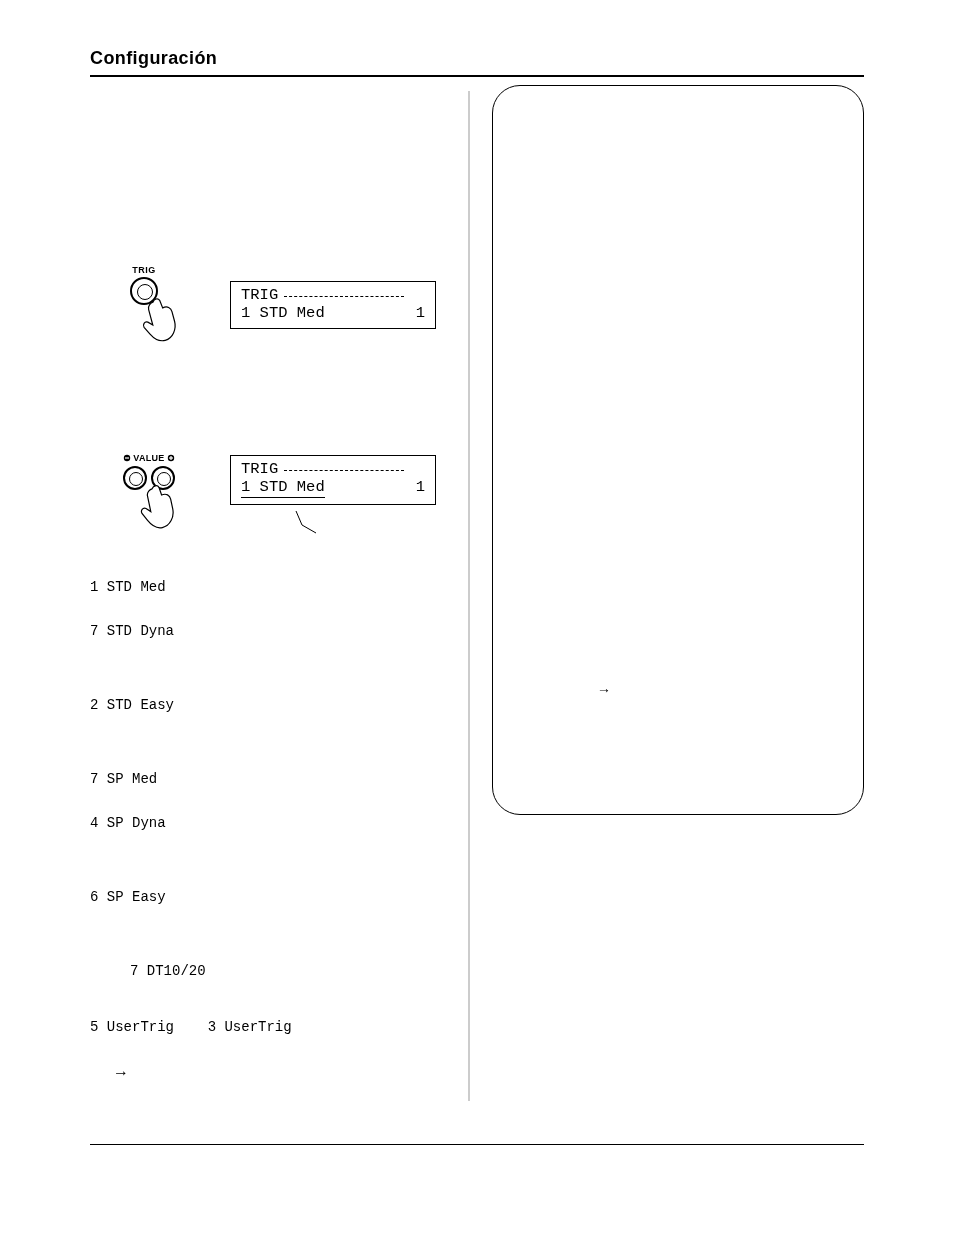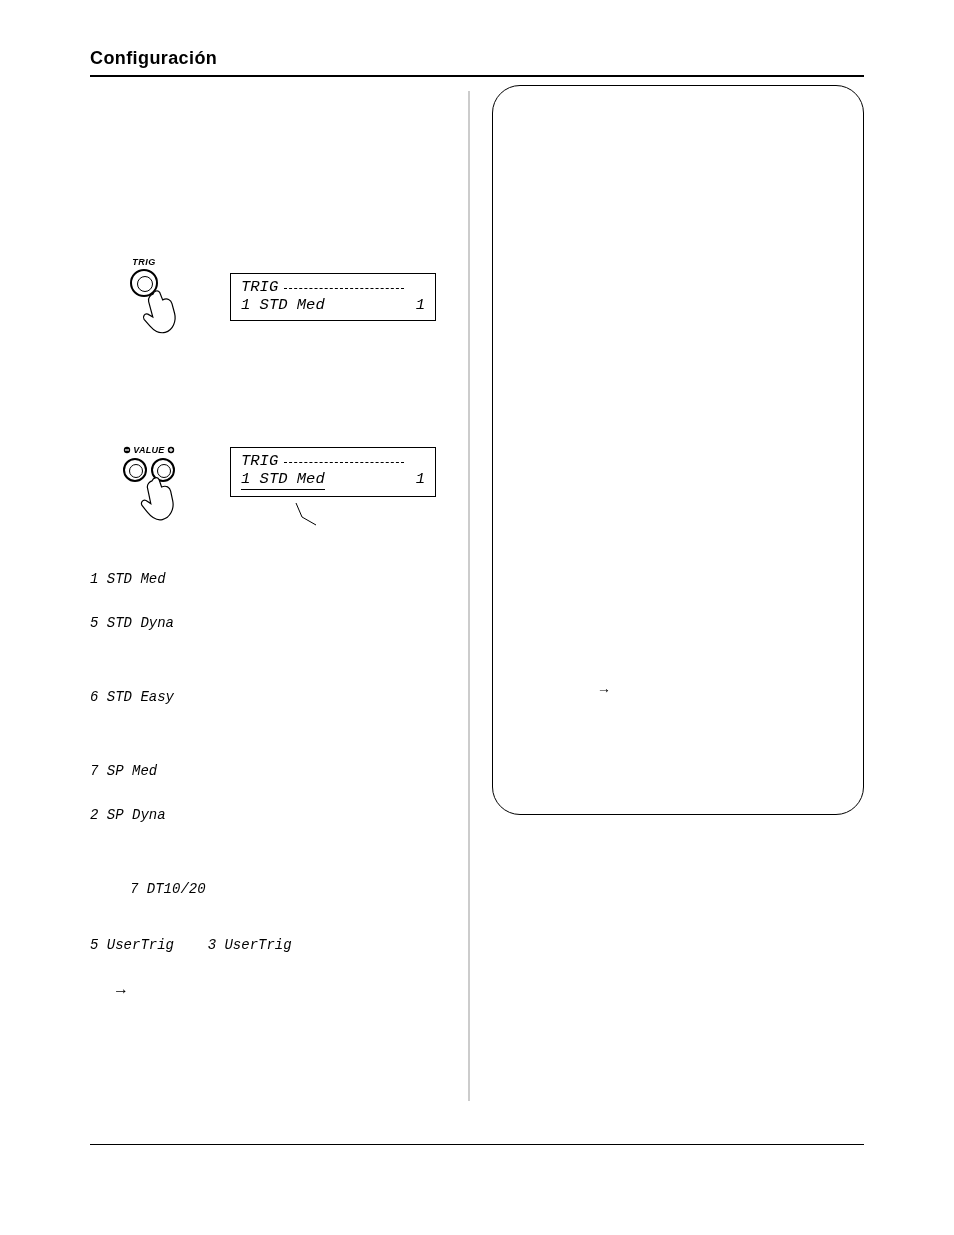--- a/index.html
+++ b/index.html
@@ -1,21 +1,21 @@
 <!DOCTYPE html>
 <html><head>
 <meta charset="utf-8">
 <style>
   * { box-sizing: border-box; margin: 0; padding: 0; }
   html, body { width: 954px; height: 1235px; background: #fff; font-family: Arial, Helvetica, sans-serif; color: #000; }
   .page { position: relative; width: 954px; height: 1235px; padding: 48px 90px 40px 90px; }
   .header { font-weight: bold; font-size: 18px; letter-spacing: 0.4px; font-family: "Arial Narrow", Arial, sans-serif; margin-bottom: 6px; }
   .hr-top { border: none; border-top: 2px solid #000; margin-top: 2px; }
   .content { position: relative; margin-top: 8px; height: 1040px; }
-  .left-col { position: absolute; left: 0; top: 8px; width: 350px; height: 1020px; padding-top: 4px; font-style: italic; }
+  .left-col { position: absolute; left: 0; top: 16px; width: 350px; height: 1020px; padding-top: 4px; }
   .vdiv { position: absolute; left: 378px; top: 6px; width: 0; height: 1010px; border-left: 2px solid #ccc; }
   .right-col { position: absolute; left: 402px; top: 0; width: 372px; height: 1020px; padding-top: 4px; }
 
   
   .block { position: relative; }
   .trig-block { position: absolute; left: 0; top: 164px; width: 350px; height: 120px; }
   .trig-btn { position: absolute; left: 28px; top: 0; width: 52px; text-align: center; }
   .trig-label { font-size: 9px; font-weight: bold; letter-spacing: 0.5px; }
   .round-btn { width: 28px; height: 28px; border: 2px solid #000; border-radius: 50%; margin: 2px auto 0 auto; background: #fff; position: relative; }
   .round-btn::after { content:""; position:absolute; left:5px; top:5px; width:14px; height:14px; border:1px solid #000; border-radius:50%; }
@@ -113,24 +113,25 @@
         </div>
         <div class="lcd2-pointer">
           <svg width="60" height="30" viewBox="0 0 60 30">
               <path d="M30 0 L36 14 L50 22" fill="none" stroke="#000" stroke-width="1"></path>
             </svg>
         </div>
       </div>
 
       <div class="preset-list monotxt">
         <div class="preset-row">1 STD Med</div>
-        <div class="preset-row gap">5 STD Dyna</div>
-        <div class="preset-row gap">6 STD Easy</div>
+        <div class="preset-row gap">7 STD Dyna</div>
+        <div class="preset-row gap">2 STD Easy</div>
         <div class="preset-row">7 SP Med</div>
-        <div class="preset-row gap">2 SP Dyna</div>
+        <div class="preset-row gap">4 SP Dyna</div>
+        <div class="preset-row gap">6 SP Easy</div>
         <div class="preset-row" style="margin-bottom:40px;margin-left:40px;">7 DT10/20</div>
         <div class="preset-row">
           <span class="monotxt">5 UserTrig</span>
           <span>&nbsp;&nbsp;</span>
           <span class="monotxt">3 UserTrig</span>
         </div>
         <div class="preset-row arrow-li" style="margin-top:18px; margin-left:26px;">→</div>
       </div>
 
     </div>

